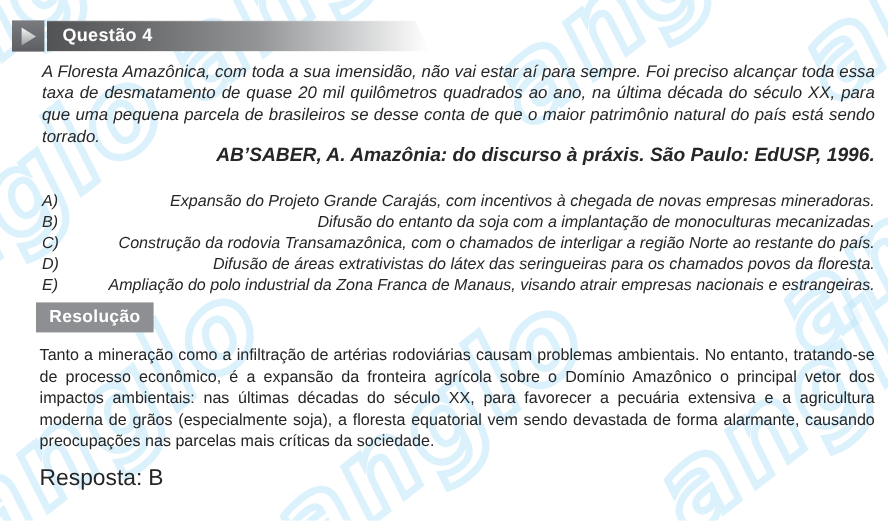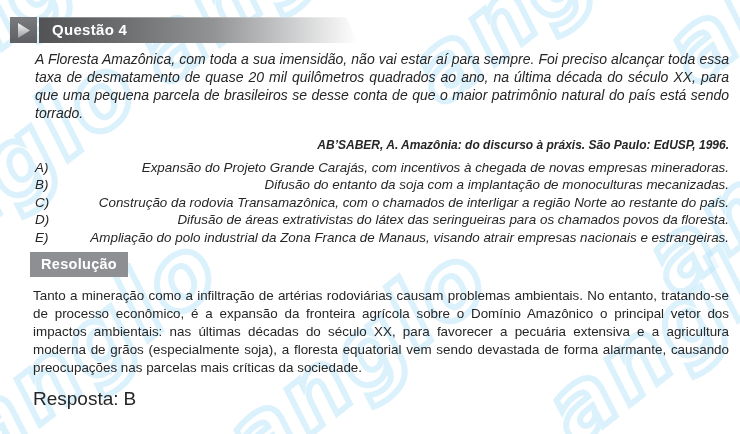--- a/index.html
+++ b/index.html
@@ -45,22 +45,22 @@
     color:#ffffff; font-weight:bold; font-size:15px; line-height:26px;
     padding-left:13px; letter-spacing:0.3px;
   }
 
   
   .q-intro {
     position:absolute; left:35px; top:50px; width:694px; margin:0;
     font-style:italic; font-size:14px; line-height:18px; text-align:justify;
   }
   .q-source {
-    position:absolute; right:11px; top:138px; width:700px; margin:0;
-    font-style:italic; font-weight:bold; font-size:12px; text-align:right;
+    position:absolute; right:11px; top:121px; width:700px; margin:0;
+    font-style:italic; font-weight:bold; font-size:16px; text-align:right;
   }
   .q-stem {
     position:absolute; left:35px; top:139px; width:694px; margin:0;
     font-style:italic; font-size:13.4px; line-height:18px;
   }
   .q-options { position:absolute; left:35px; top:159px; width:694px; font-style:italic; font-size:13.4px; }
   .opt { display:flex; line-height:17.4px; }
   .opt-letter { flex:0 0 22px; }
   .opt-text { flex:1;text-align:right; }
 

